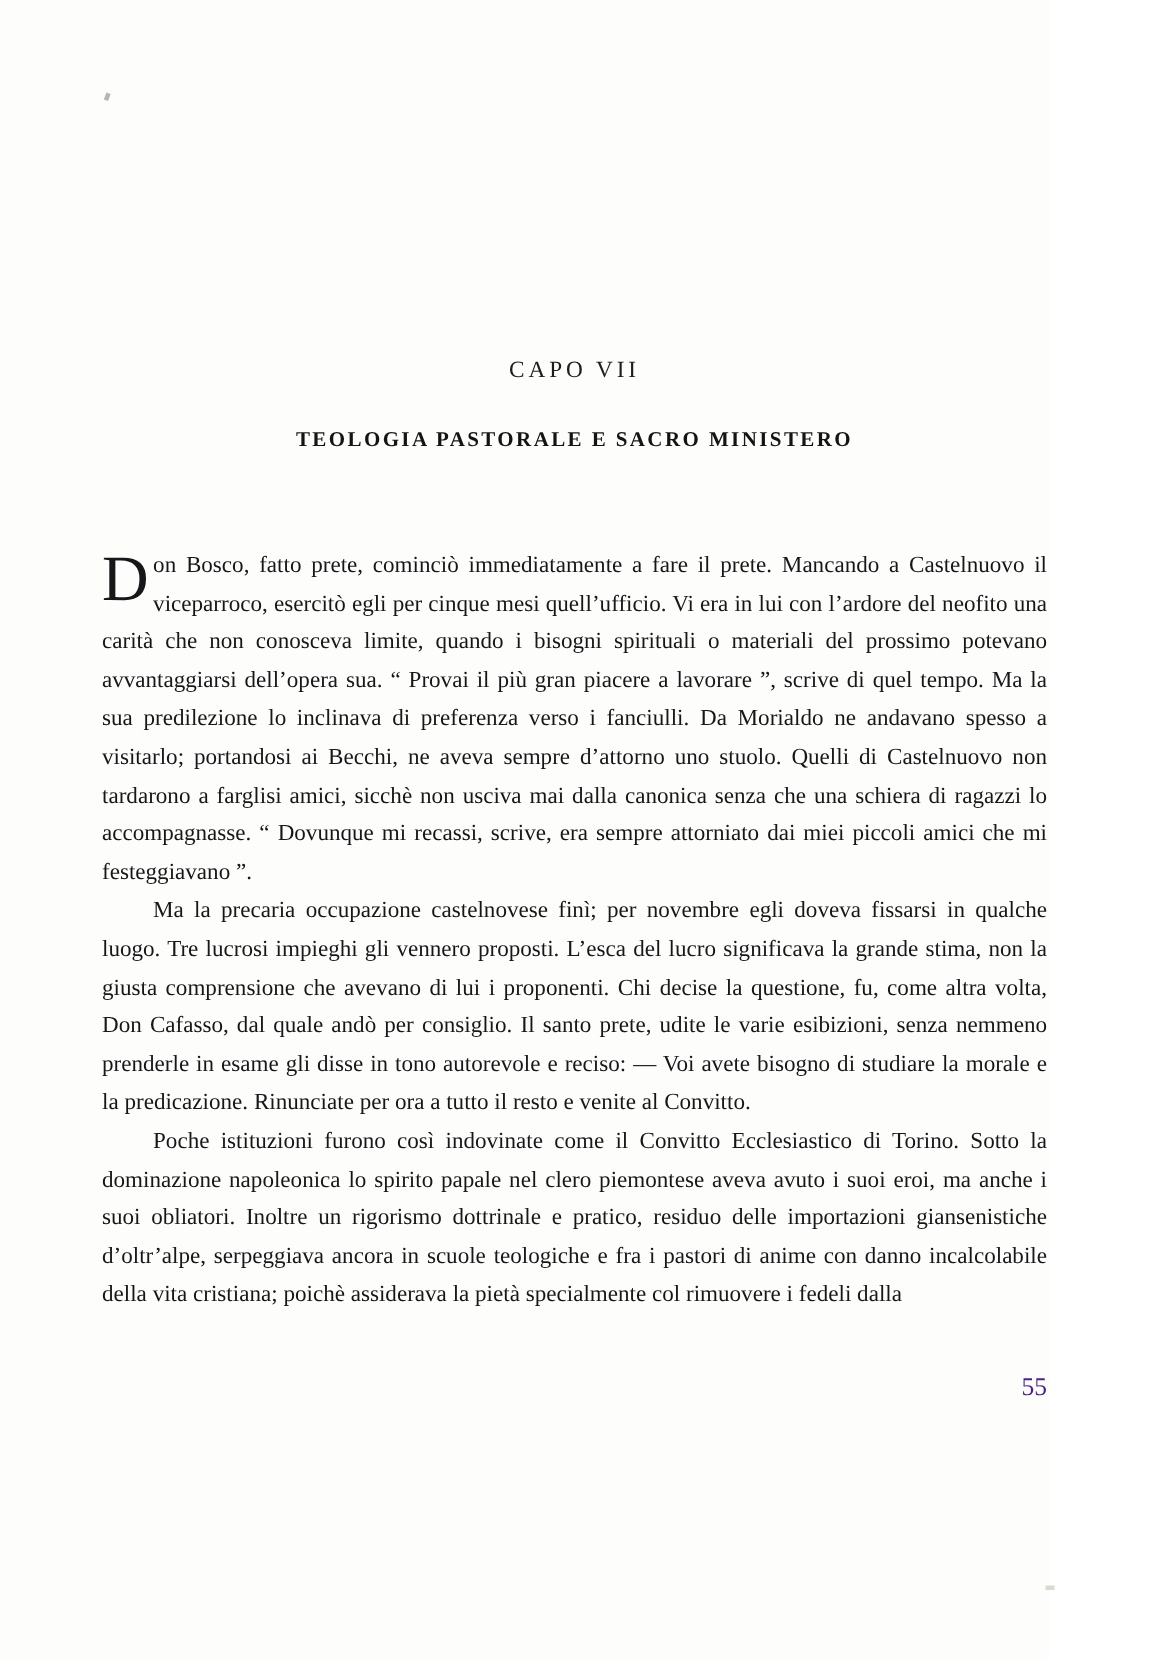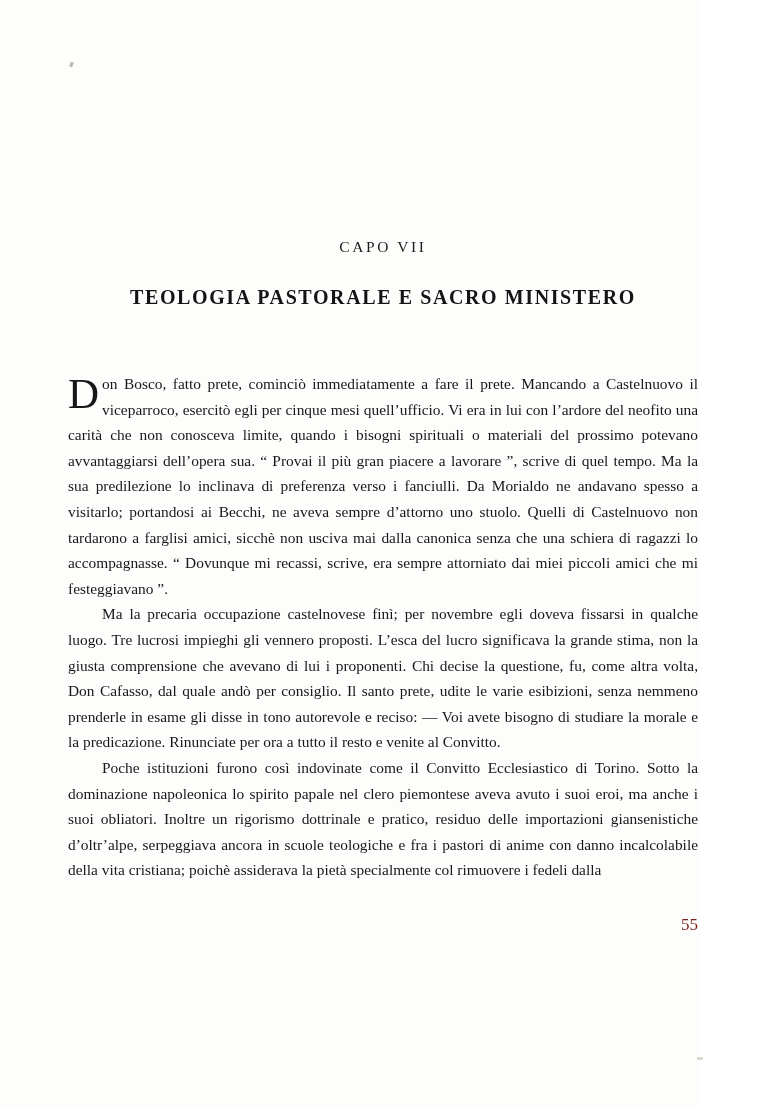--- a/index.html
+++ b/index.html
@@ -47,21 +47,21 @@
   .chapter-label {
     margin-top: 238px;
     text-align: center;
     font-size: 15.5px;
     letter-spacing: 2.6px;
     color: #1d1d1d;
   }
   .chapter-title {
     margin-top: 30px;
     text-align: center;
-    font-size: 20px;
+    font-size: 14px;
     letter-spacing: 1.6px;
     color: #141414;
   }
   .body-text {
     margin-top: 62px;
     font-size: 15.4px;
     line-height: 25.6px;
     text-align: justify;
     color: #17171a;
   }
@@ -81,21 +81,21 @@
     margin-top: 2px;
     font-family: "Liberation Serif", serif;
   }
   .page-number {
     position: absolute;
     left: 0;
     top: 915px;
     width: 630px;
     text-align: right;
     font-size: 17px;
-    color: #7f1d1d;
+    color: #4c1d95;
   }
 </style>
 </head>
 <body>
 
 <div class="page">
 
   <div class="speck"></div>
   <div class="speck2"></div>
 

